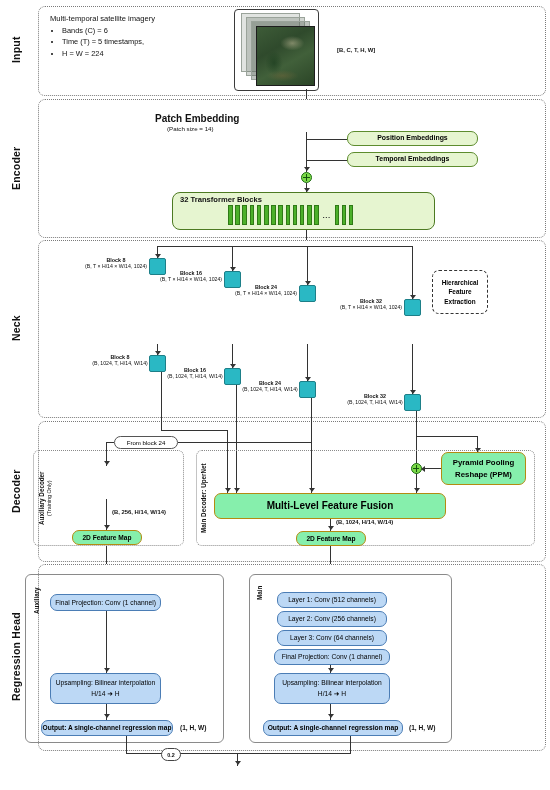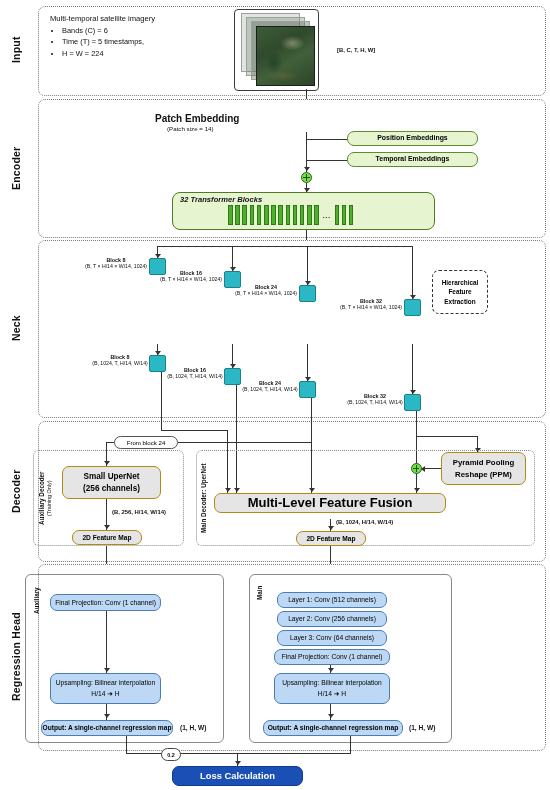--- a/index.html
+++ b/index.html
@@ -15,21 +15,21 @@
               text-align:center;color:#111;white-space:nowrap;}
 
   
   .node{position:absolute;box-sizing:border-box;display:flex;flex-direction:column;
         align-items:center;justify-content:center;text-align:center;
         border:1px solid #4a4a4a;border-radius:7px;line-height:1.18;}
   .n-green{background:#e6f5d0;border-color:#5d8c2e;}
   .n-greenbig{background:#e6f5d0;border-color:#4d7a22;}
   .n-teal{background:#64c8d2;border-color:#2f7f8a;}
   .n-tealsq{background:#2ab8c4;border:1px solid #1d7f88;border-radius:2px;}
-  .n-yellow{background:#e5e5e5;border-color:#b38b12;}
+  .n-yellow{background:#86efac;border-color:#b38b12;}
   .n-blue{background:#bcd8f5;border-color:#4b7db5;}
   .n-navy{background:#1a50b5;border-color:#123a86;color:#fff;}
   .n-white{background:#fff;border-color:#555;}
   .n-dashed{background:#fff;border:1.2px dashed #333;}
 
   
   .panel{position:absolute;box-sizing:border-box;border:1.1px dotted #8a8a8a;border-radius:6px;background:transparent;}
   .panel-solid{position:absolute;box-sizing:border-box;border:1.1px solid #8a8a8a;border-radius:6px;background:transparent;}
   .vlabel{position:absolute;writing-mode:vertical-rl;transform:rotate(180deg);
           font-weight:bold;font-size:6.3px;text-align:center;white-space:nowrap;color:#111;}
@@ -128,21 +128,21 @@
   <div class="ln lnh" style="left:306px;top:138.5px;width:41px;"></div>
   <div class="ln lnh" style="left:306px;top:159.5px;width:41px;"></div>
   <div class="arr" style="left:303.5px;top:167px;"></div>
 
   <div class="plus" style="left:301px;top:172px;"></div>
 
   <div class="ln lnv" style="left:306px;top:183px;height:9px;"></div>
   <div class="arr" style="left:303.5px;top:188px;"></div>
 
   <div class="node n-greenbig" style="left:172px;top:192px;width:263px;height:38px;border-radius:8px;"></div>
-  <div class="txt b" style="left:180px;top:195px;font-size:7.6px;font-style:italic;">32 Transformer Blocks</div>
+  <div class="txt b" style="left:180px;top:195px;font-size:7.6px;">32 Transformer Blocks</div>
   <div class="strip" style="left:228px;top:205px;">
     <div class="bar"></div>
       <div class="bar"></div>
     <div class="bar"></div>
       <div class="bar"></div>
     <div class="bar"></div>
       <div class="bar"></div>
     <div class="bar"></div>
       <div class="bar"></div>
     <div class="bar"></div>
@@ -259,44 +259,40 @@
   <div class="ln lnv" style="left:106px;top:442px;height:24px;"></div>
   <div class="ln lnh" style="left:106px;top:442px;width:8px;"></div>
   <div class="arr" style="left:103.5px;top:461px;"></div>
 
   <div class="panel" style="left:33px;top:450px;width:151px;height:96px;"></div>
   <div class="vlabel" style="left:38px;top:462px;width:9px;height:72px;">
     <span>Auxiliary Decoder</span>
   </div>
   <div class="vlabel sub" style="left:46px;top:470px;width:8px;height:56px;font-weight:normal;font-size:5.4px;">(Training Only)</div>
 
-  <div class="node n-yellow" style="left:62px;top:466px;width:99px;height:33px;font-size:8.2px;font-weight:bold;line-height:1.45;">
-    <span>Small UperNet</span>
-    <span>(256 channels)</span>
-  </div>
   <div class="ln lnv" style="left:106px;top:499px;height:31px;"></div>
   <div class="arr" style="left:103.5px;top:525px;"></div>
   <div class="tensor" style="left:112px;top:509px;">(B, 256, H/14, W/14)</div>
 
   <div class="node n-yellow" style="left:72px;top:530px;width:70px;height:15px;font-size:6.6px;font-weight:bold;">
     <span>2D Feature Map</span>
   </div>
 
   <div class="panel" style="left:196px;top:450px;width:339px;height:96px;"></div>
   <div class="vlabel" style="left:200px;top:456px;width:9px;height:84px;">Main Decoder: UperNet</div>
 
   <div class="node n-yellow" style="left:441px;top:452px;width:85px;height:33px;font-size:7.8px;font-weight:bold;line-height:1.45;">
     <span>Pyramid Pooling</span>
     <span>Reshape (PPM)</span>
   </div>
   <div class="plus" style="left:410.5px;top:463px;"></div>
   <div class="ln lnh" style="left:424px;top:468px;width:17px;"></div>
   <div class="arrL" style="left:421px;top:465.5px;"></div>
 
-  <div class="node n-yellow" style="left:214px;top:493px;width:232px;height:20px;font-size:13px;font-weight:bold;">
+  <div class="node n-yellow" style="left:214px;top:493px;width:232px;height:26px;font-size:10px;font-weight:bold;">
     <span>Multi-Level Feature Fusion</span>
   </div>
   <div class="ln lnv" style="left:330px;top:519px;height:12px;"></div>
   <div class="arr" style="left:327.5px;top:526px;"></div>
   <div class="tensor" style="left:336px;top:519px;">(B, 1024, H/14, W/14)</div>
 
   <div class="node n-yellow" style="left:296px;top:531px;width:70px;height:15px;font-size:6.6px;font-weight:bold;">
     <span>2D Feature Map</span>
   </div>
 
@@ -363,17 +359,14 @@
   <div class="ln lnh" style="left:126px;top:753px;width:111px;"></div>
   <div class="ln lnv" style="left:350px;top:736px;height:18px;"></div>
   <div class="ln lnh" style="left:237px;top:753px;width:113px;"></div>
   <div class="ln lnv" style="left:237px;top:753px;height:13px;"></div>
   <div class="arr" style="left:234.5px;top:761px;"></div>
 
   <div class="pill" style="left:161px;top:748px;width:18px;height:11px;">
     <span>0.2</span>
   </div>
 
-  <div class="node n-navy" style="left:172px;top:766px;width:131px;height:20px;font-size:9.4px;font-weight:bold;">
-    <span>Loss Calculation</span>
-  </div>
 
 </div>
 
 </body></html>

